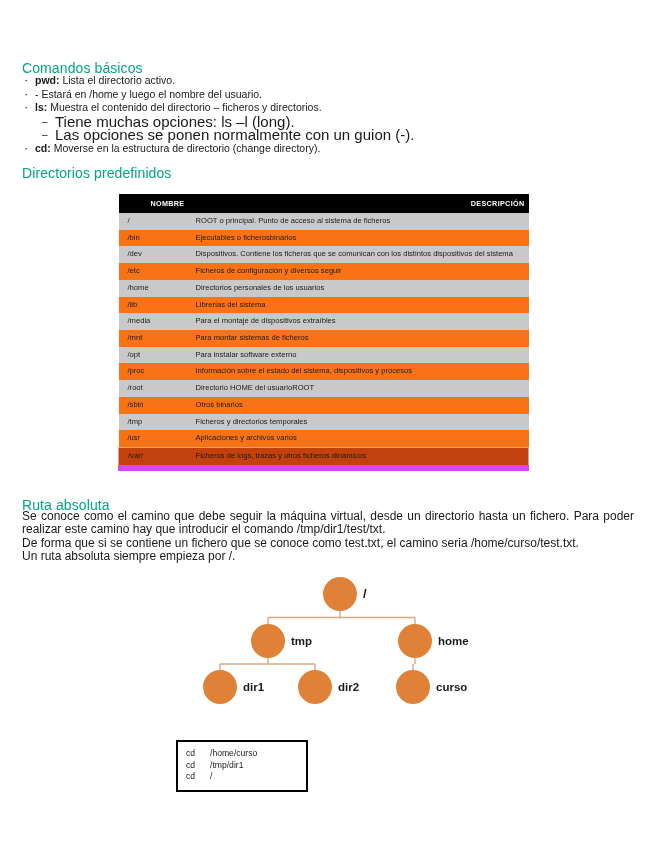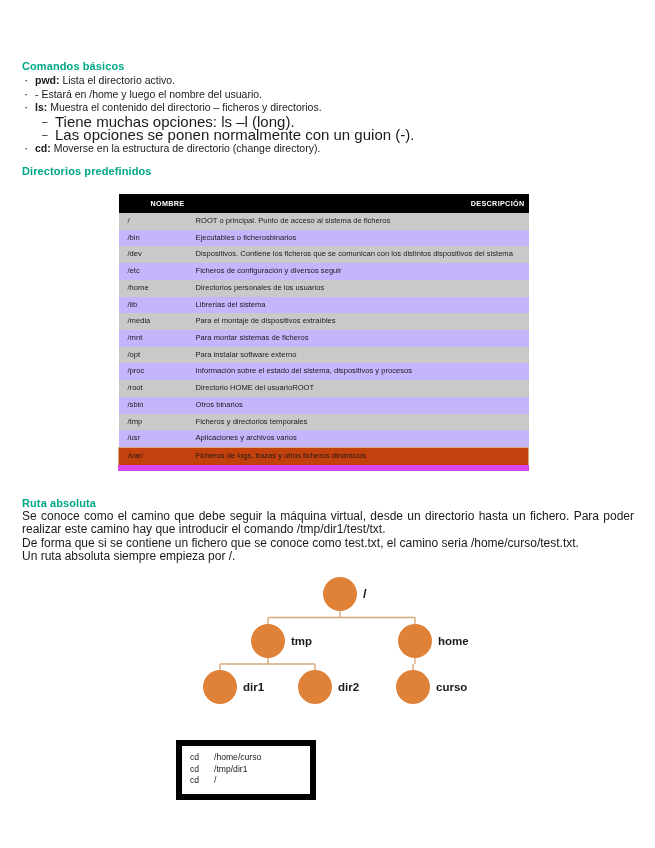--- a/index.html
+++ b/index.html
@@ -31,22 +31,22 @@
     font-size: 17.5px;
     font-weight: bold;
     font-style: italic;
     color: #00a786;
     letter-spacing: 0.2px;
     white-space: nowrap;
   }
 
   
   .section-head {
-    font-size: 11px;
-    font-weight: bold;
+    font-size: 14px;
+    font-weight: normal;
     color: #00a786;
     letter-spacing: 0.1px;
   }
 
   #sec-comandos { position: absolute; left: 22px; top: 60px; }
   #sec-directorios { position: absolute; left: 22px; top: 165px; }
   #sec-ruta { position: absolute; left: 22px; top: 497px; }
 
   
   .bullets {
@@ -106,21 +106,21 @@
   .dir-table col.c-name { width: 70px; }
   .dir-table col.c-desc { width: 340px; }
   .dir-table td {
     padding: 4px 7px;
     border: none;
     vertical-align: middle;
     line-height: 1.15;
   }
   .dir-table td.name { padding-left: 9px; }
   .dir-table tr.shade td { background: #c9c9c9; }
-  .dir-table tr.plain td { background: #c4b5fd; }
+  .dir-table tr.plain td { background: #f97316; }
   .dir-table tr.highlight td {
     background: #c2410c;
     border-top: 1px solid #d8a97e;
     border-bottom: 6px solid #d946ef;
   }
   .dir-table tr.highlight td:first-child { border-left: 1px solid #d8a97e; }
   .dir-table tr.highlight td:last-child { border-right: 1px solid #d8a97e; }
 
   
   .ruta-body {
@@ -150,21 +150,21 @@
     fill: #1a1a1a;
   }
   .node-label.slash { font-size: 13px; font-weight: bold; }
 
   
   .cmd-box {
     position: absolute;
     left: 176px;
     top: 740px;
     width: 112px;
-    border: 6px solid #000000;
+    border: 2px solid #000000;
     background: #ffffff;
     padding: 6px 8px 7px 8px;
     font-size: 8.6px;
     line-height: 11.6px;
     color: #1a1a1a;
   }
   .cmd-box .row { white-space: pre; }
   .cmd-box .cmd { display: inline-block; width: 24px; }
 </style>
 </head>

